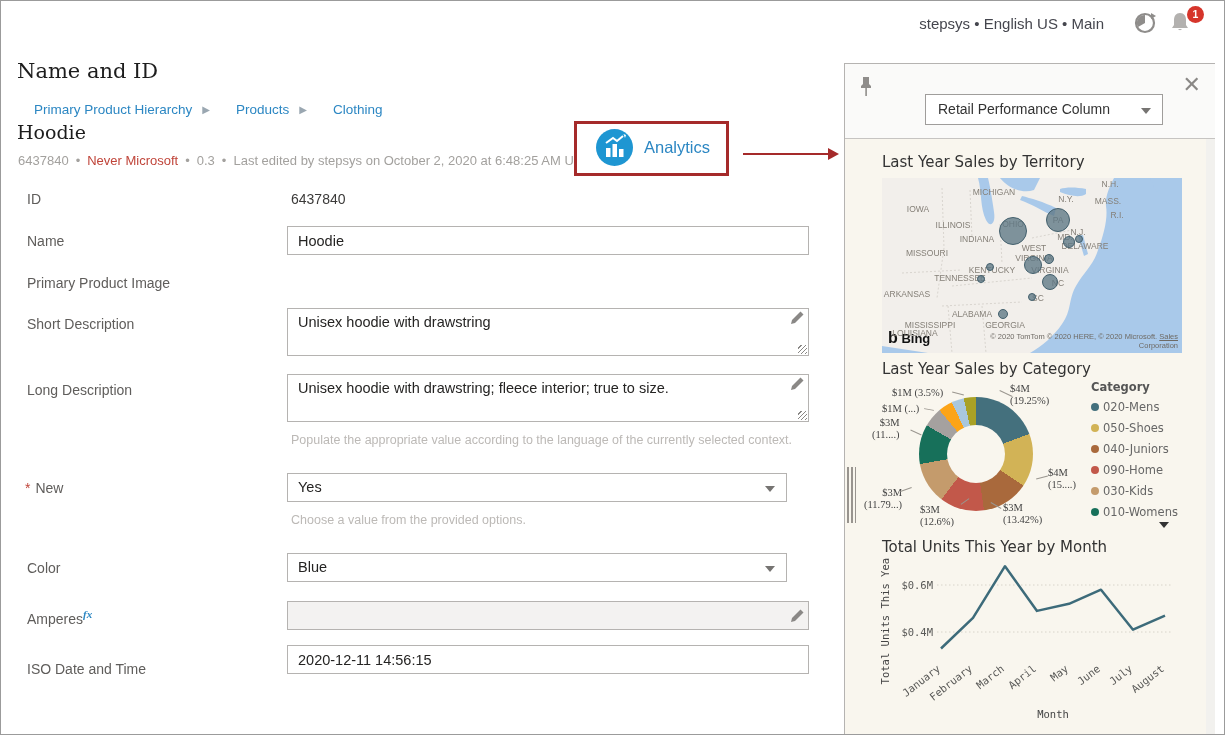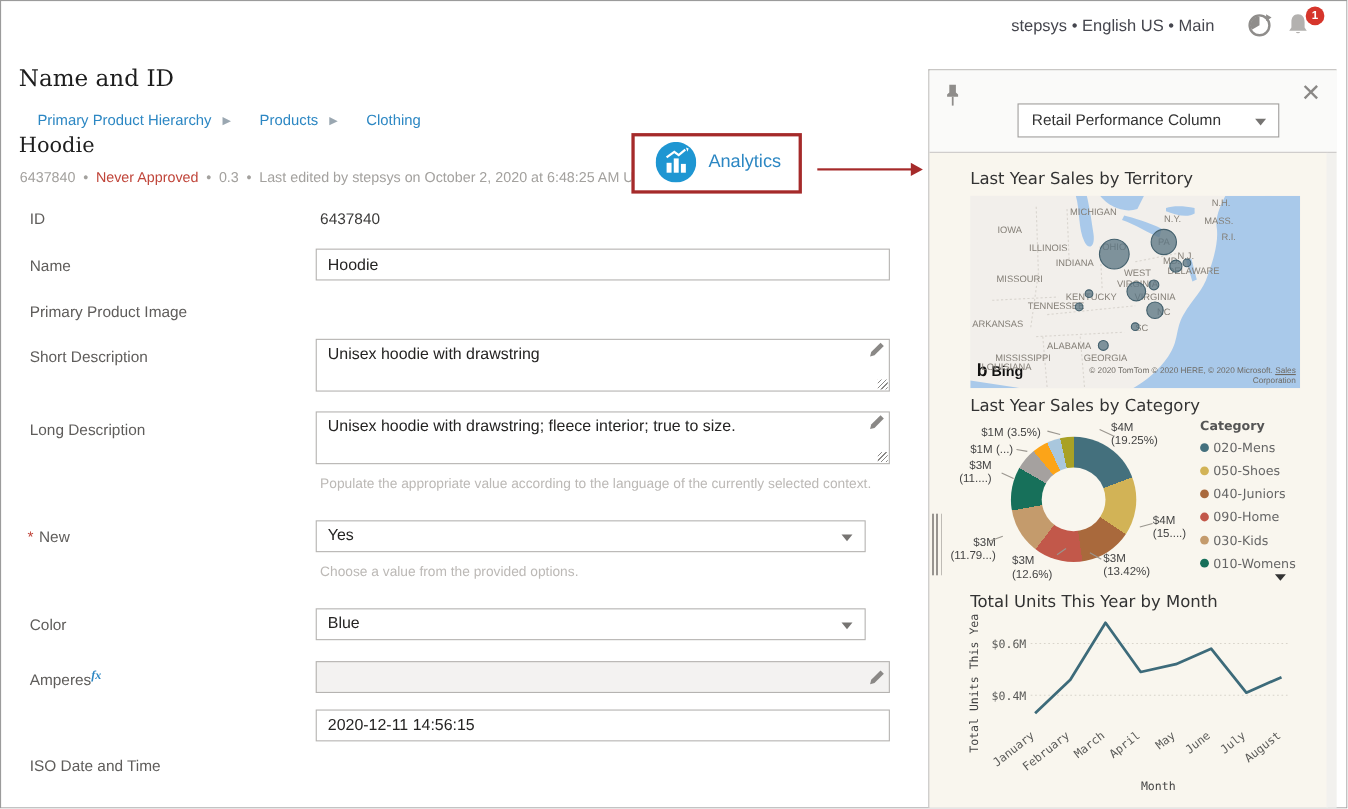--- a/index.html
+++ b/index.html
@@ -82,21 +82,21 @@
   .bing { position:absolute; left:6px; bottom:6px; font-size:13px; color:#111; font-weight:bold; }
   .bing .b-glyph { font-size:16px; }
   .map-attrib { position:absolute; right:4px; bottom:3px; font-size:7.5px; color:#6e6a64; text-align:right; line-height:9px; }
   .map-attrib a { color:#6e6a64; text-decoration:underline; cursor:pointer; }
 
   
   #donut-area { position:absolute; left:13px; top:238px; width:250px; height:160px; }
   #donut { position:absolute; left:61px; top:20px; width:114px; height:114px; border-radius:50%; }
   #donut:after { content:""; position:absolute; left:28px; top:28px; width:58px; height:58px;
                  border-radius:50%; background:#f9f6ee; }
-  .pie-label { position:absolute; font-family:Liberation Sans, sans-serif; font-size:10.5px;
+  .pie-label { position:absolute; font-family:Liberation Serif, serif; font-size:10.5px;
                color:#444; line-height:12px; white-space:pre; }
   .leader { position:absolute; height:1px; background:#9a968f; }
   #legend { position:absolute; left:246px; top:241px; width:112px; }
   .legend-title { font-size:11.5px; font-weight:bold; color:#555; font-family:"DejaVu Sans",sans-serif; margin-bottom:6px; }
   .legend-item { font-size:11.5px; color:#666; font-family:"DejaVu Sans",sans-serif; margin-bottom:7px;
                  display:flex; align-items:center; }
   .legend-dot { width:8px; height:8px; border-radius:50%; margin-right:4px; flex:0 0 8px; }
   .legend-scroll { position:absolute; left:314px; top:383px; width:0; height:0; cursor:pointer;
       border-left:5px solid transparent; border-right:5px solid transparent; border-top:6px solid #333; }
 
@@ -125,21 +125,21 @@
     </svg>
     <div class="badge">1</div>
   </div>
 
   <div class="page-title">Name and ID</div>
   <div class="breadcrumb">
     <a>Primary Product Hierarchy</a><span class="crumb-sep">▶</span><a>Products</a><span class="crumb-sep">▶</span><a>Clothing</a>
   </div>
   <div class="product-title">Hoodie</div>
   <div class="meta">
-    <span>6437840</span><span class="dot">•</span><span class="status">Never Approved</span><span class="dot">•</span><span>0.3</span><span class="dot">•</span><span>Last edited by stepsys on October 2, 2020 at 6:48:25 AM UTC-4</span>
+    <span>6437840</span><span class="dot">•</span><span class="status">Never Microsoft</span><span class="dot">•</span><span>0.3</span><span class="dot">•</span><span>Last edited by stepsys on October 2, 2020 at 6:48:25 AM UTC-4</span>
   </div>
 
   <div class="analytics-box"></div>
   <div class="analytics-btn">
     <svg width="37" height="37" viewBox="0 0 37 37">
       <circle cx="18.5" cy="18.5" r="18.5" fill="#1e96d2"></circle>
       <rect x="10" y="19" width="4.5" height="9" fill="#fff"></rect>
       <rect x="16.5" y="15" width="4.5" height="13" fill="#fff"></rect>
       <rect x="23" y="20" width="4.5" height="8" fill="#fff"></rect>
       <path d="M10 14 L17 9 L21 12 L27 7" stroke="#fff" stroke-width="2" fill="none"></path>
@@ -194,21 +194,21 @@
   <div class="f-label" style="top:607px">
     <span>Amperes</span><span class="fx">fx</span>
   </div>
   <input class="tbox disabled-box" style="top: 600px;" disabled="" value="">
   <div class="pencil" style="left:789px; top:608px">
     <svg width="14" height="14" viewBox="0 0 14 14">
         <path d="M10.5 0.5 L13.5 3.5 L5 12 L1 13 L2 9 Z" fill="#8a8886"></path>
       </svg>
   </div>
 
-  <div class="f-label" style="top:687px">ISO Date and Time</div>
+  <div class="f-label" style="top:660px">ISO Date and Time</div>
   <input class="tbox" style="top: 644px;" value="2020-12-11 14:56:15">
 
   <div id="panel">
     <div class="panel-head">
       <div class="pin-icon">
         <svg width="16" height="22" viewBox="0 0 16 22">
           <path d="M5 1 h6 v7 l2 2 v2 H3 v-2 l2-2 Z" fill="#8f8d8b"></path>
           <rect x="7.3" y="12" width="1.6" height="8" fill="#8f8d8b"></rect>
         </svg>
       </div>

